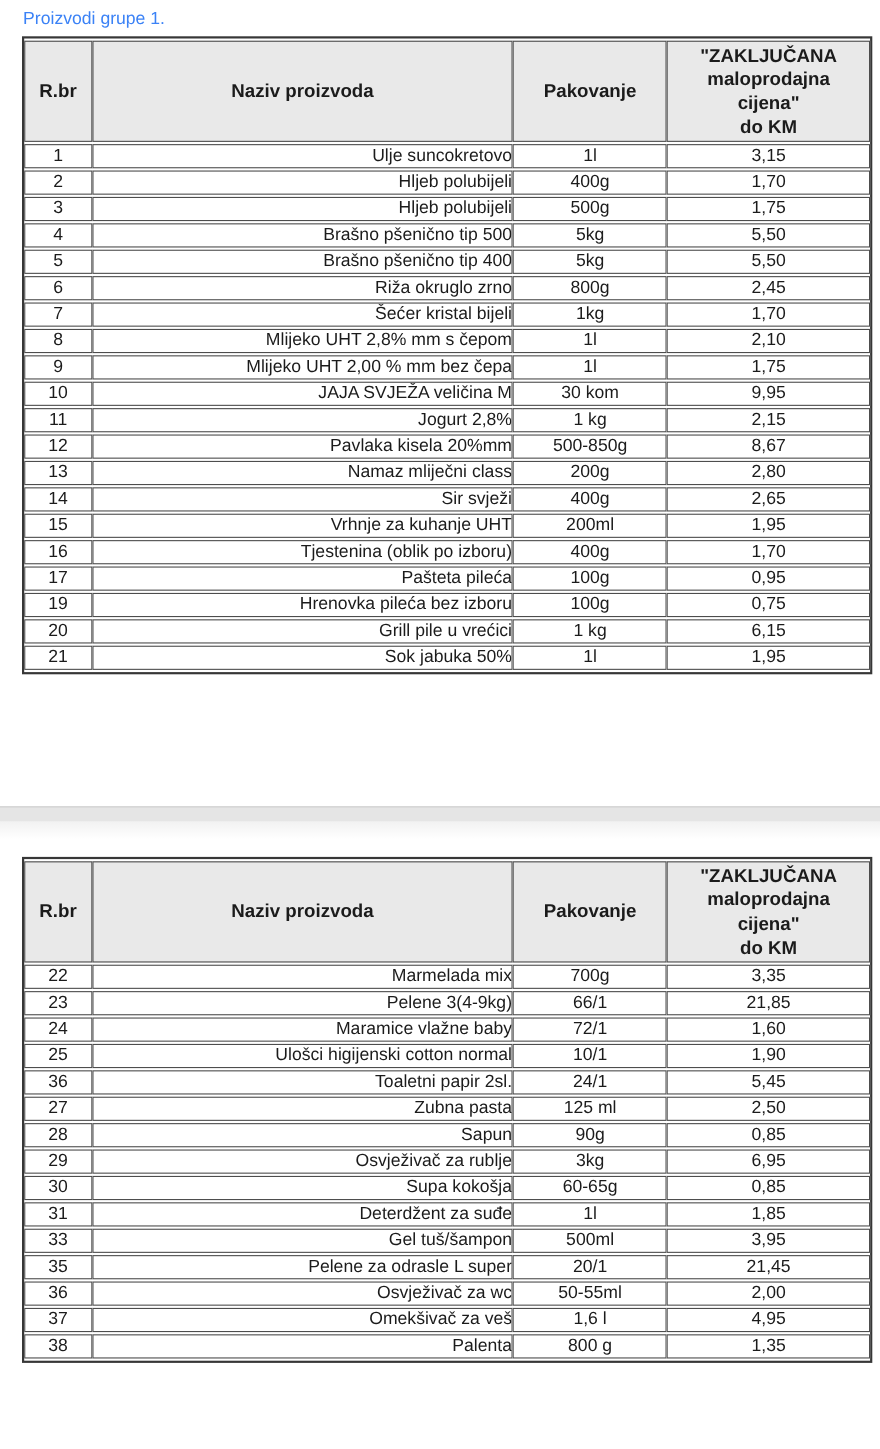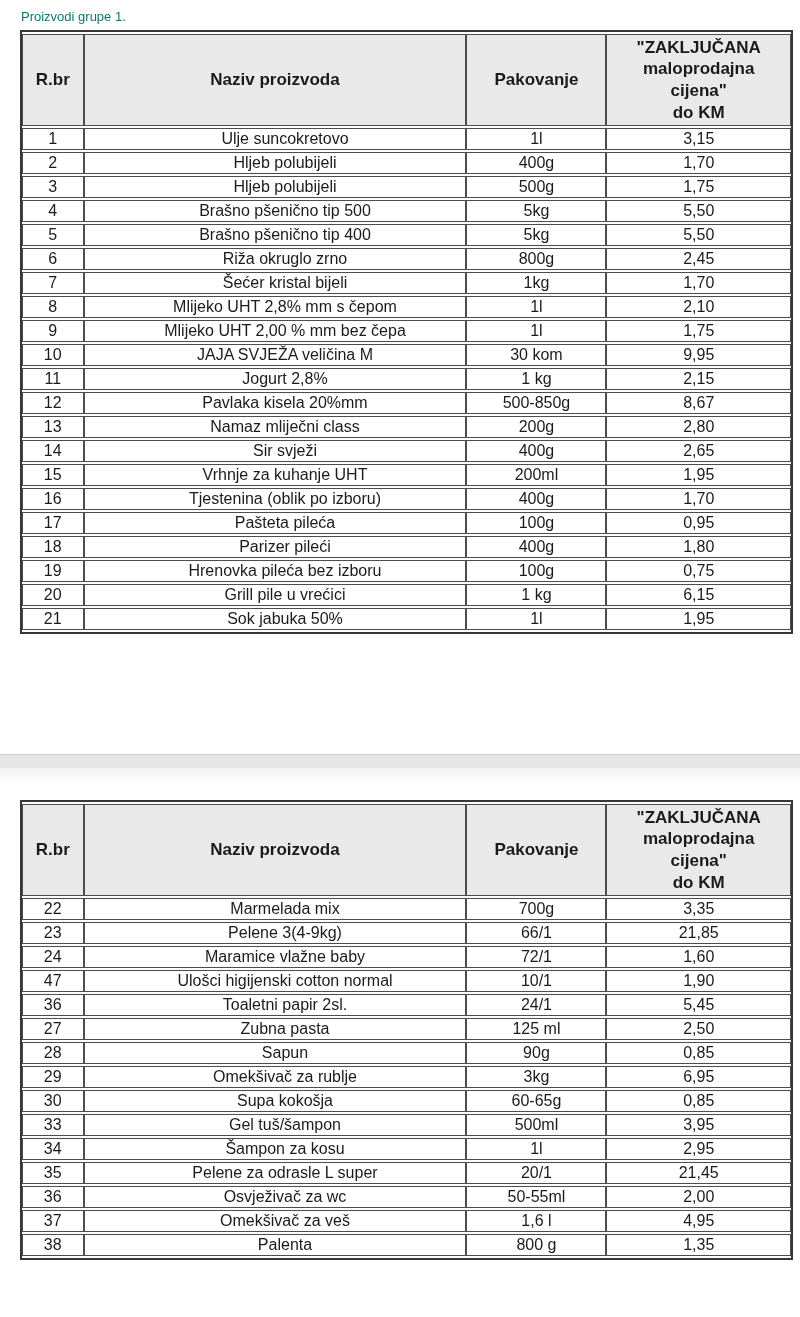--- a/index.html
+++ b/index.html
@@ -10,23 +10,23 @@
     color: #1b1b1b;
   }
   .page {
     width: 800px;
     min-height: 1317px;
     background: #ffffff;
     overflow: hidden;
   }
   .doc-title {
     margin: 9px 0 6px 21px;
-    font-size: 13px;
+    font-size: 16px;
     font-weight: 400;
-    color: #0f766e;
+    color: #3b82f6;
   }
   table.price-table {
     margin-left: 20px;
     width: 773px;
     table-layout: fixed;
     border-collapse: separate;
     border-spacing: 0 2px;
     border: 2px solid #373737;
     background: #ffffff;
   }
@@ -54,21 +54,21 @@
   }
   td {
     height: 20px;
     font-size: 16px;
     text-align: center;
     background: #ffffff;
     padding: 0;
     vertical-align: middle;
   }
   td.naziv {
-    text-align: center;
+    text-align: right;
     padding-left: 20px;
   }
   .page-separator {
     margin-top: 120px;
   }
   .separator-band {
     height: 13px;
     background: #e5e5e5;
     border-top: 1px solid #cdcdcd;
   }
@@ -203,26 +203,20 @@
           <td>400g</td>
           <td>1,70</td>
         </tr>
         <tr>
           <td>17</td>
           <td class="naziv">Pašteta pileća</td>
           <td>100g</td>
           <td>0,95</td>
         </tr>
         <tr>
-          <td>18</td>
-          <td class="naziv">Parizer pileći</td>
-          <td>400g</td>
-          <td>1,80</td>
-        </tr>
-        <tr>
           <td>19</td>
           <td class="naziv">Hrenovka pileća bez izboru</td>
           <td>100g</td>
           <td>0,75</td>
         </tr>
         <tr>
           <td>20</td>
           <td class="naziv">Grill pile u vrećici</td>
           <td>1 kg</td>
           <td>6,15</td>
@@ -272,21 +266,21 @@
           <td>66/1</td>
           <td>21,85</td>
         </tr>
         <tr>
           <td>24</td>
           <td class="naziv">Maramice vlažne baby</td>
           <td>72/1</td>
           <td>1,60</td>
         </tr>
         <tr>
-          <td>47</td>
+          <td>25</td>
           <td class="naziv">Ulošci higijenski cotton normal</td>
           <td>10/1</td>
           <td>1,90</td>
         </tr>
         <tr>
           <td>36</td>
           <td class="naziv">Toaletni papir 2sl.</td>
           <td>24/1</td>
           <td>5,45</td>
         </tr>
@@ -297,43 +291,43 @@
           <td>2,50</td>
         </tr>
         <tr>
           <td>28</td>
           <td class="naziv">Sapun</td>
           <td>90g</td>
           <td>0,85</td>
         </tr>
         <tr>
           <td>29</td>
-          <td class="naziv">Omekšivač za rublje</td>
+          <td class="naziv">Osvježivač za rublje</td>
           <td>3kg</td>
           <td>6,95</td>
         </tr>
         <tr>
           <td>30</td>
           <td class="naziv">Supa kokošja</td>
           <td>60-65g</td>
           <td>0,85</td>
         </tr>
         <tr>
+          <td>31</td>
+          <td class="naziv">Deterdžent za suđe</td>
+          <td>1l</td>
+          <td>1,85</td>
+        </tr>
+        <tr>
           <td>33</td>
           <td class="naziv">Gel tuš/šampon</td>
           <td>500ml</td>
           <td>3,95</td>
         </tr>
         <tr>
-          <td>34</td>
-          <td class="naziv">Šampon za kosu</td>
-          <td>1l</td>
-          <td>2,95</td>
-        </tr>
-        <tr>
           <td>35</td>
           <td class="naziv">Pelene za odrasle L super</td>
           <td>20/1</td>
           <td>21,45</td>
         </tr>
         <tr>
           <td>36</td>
           <td class="naziv">Osvježivač za wc</td>
           <td>50-55ml</td>
           <td>2,00</td>

